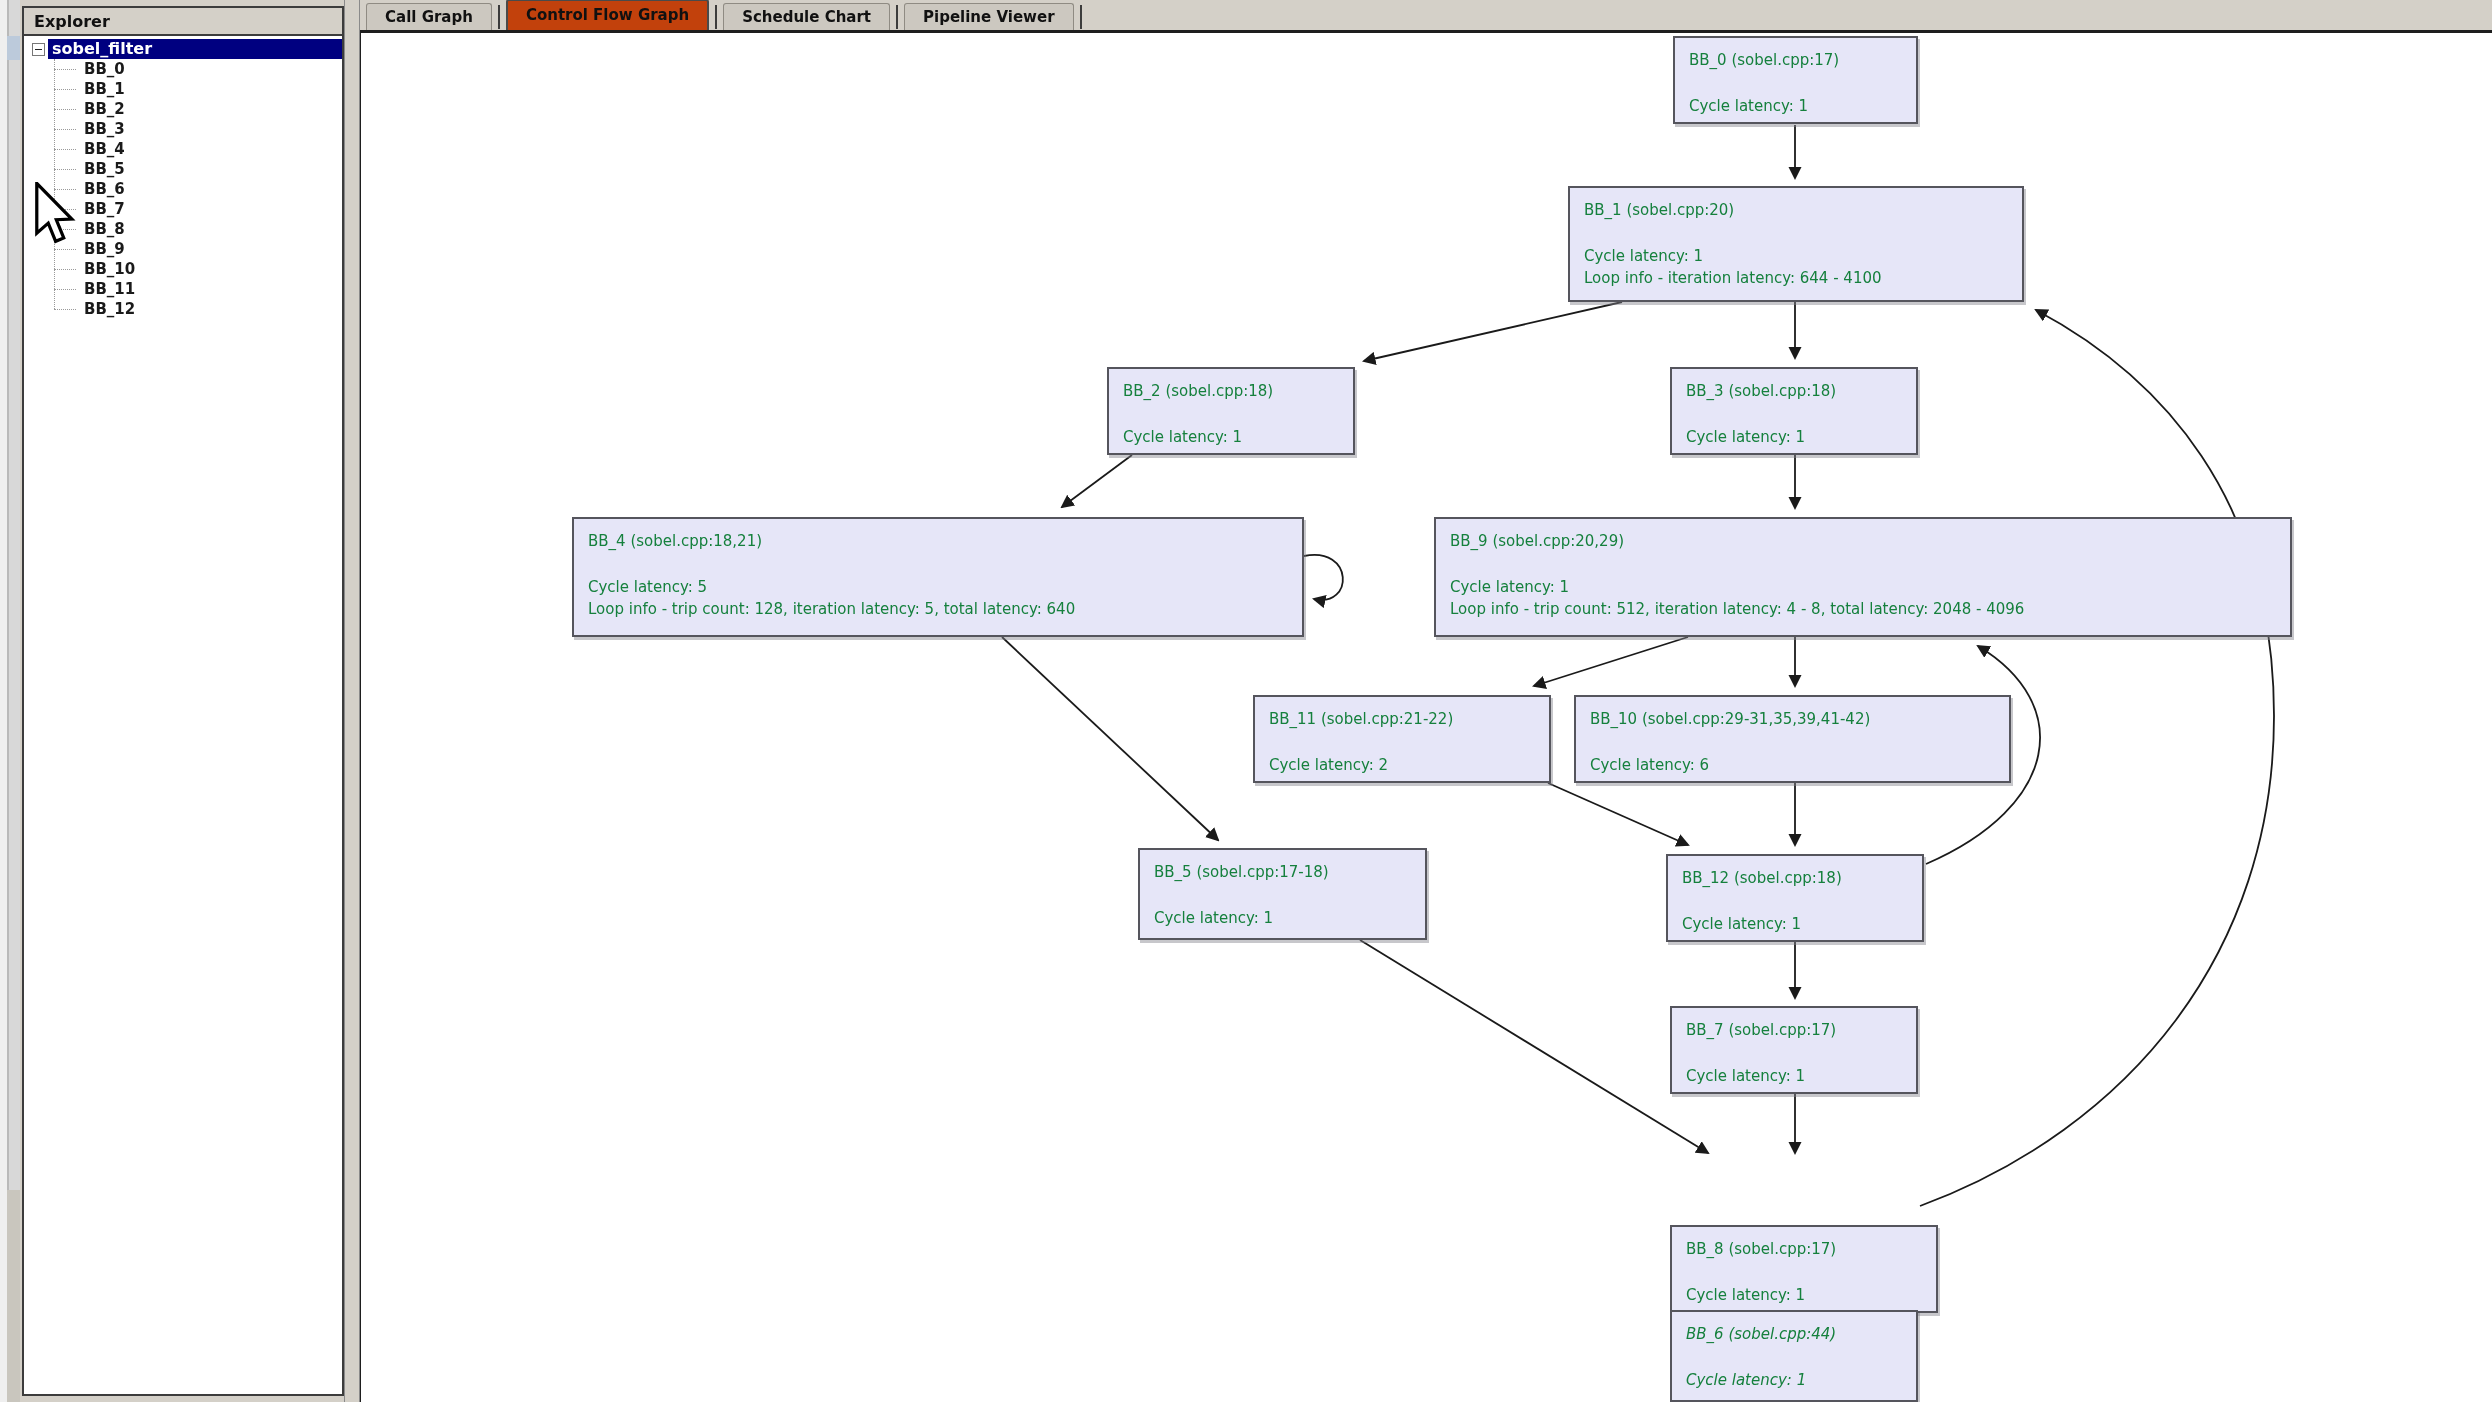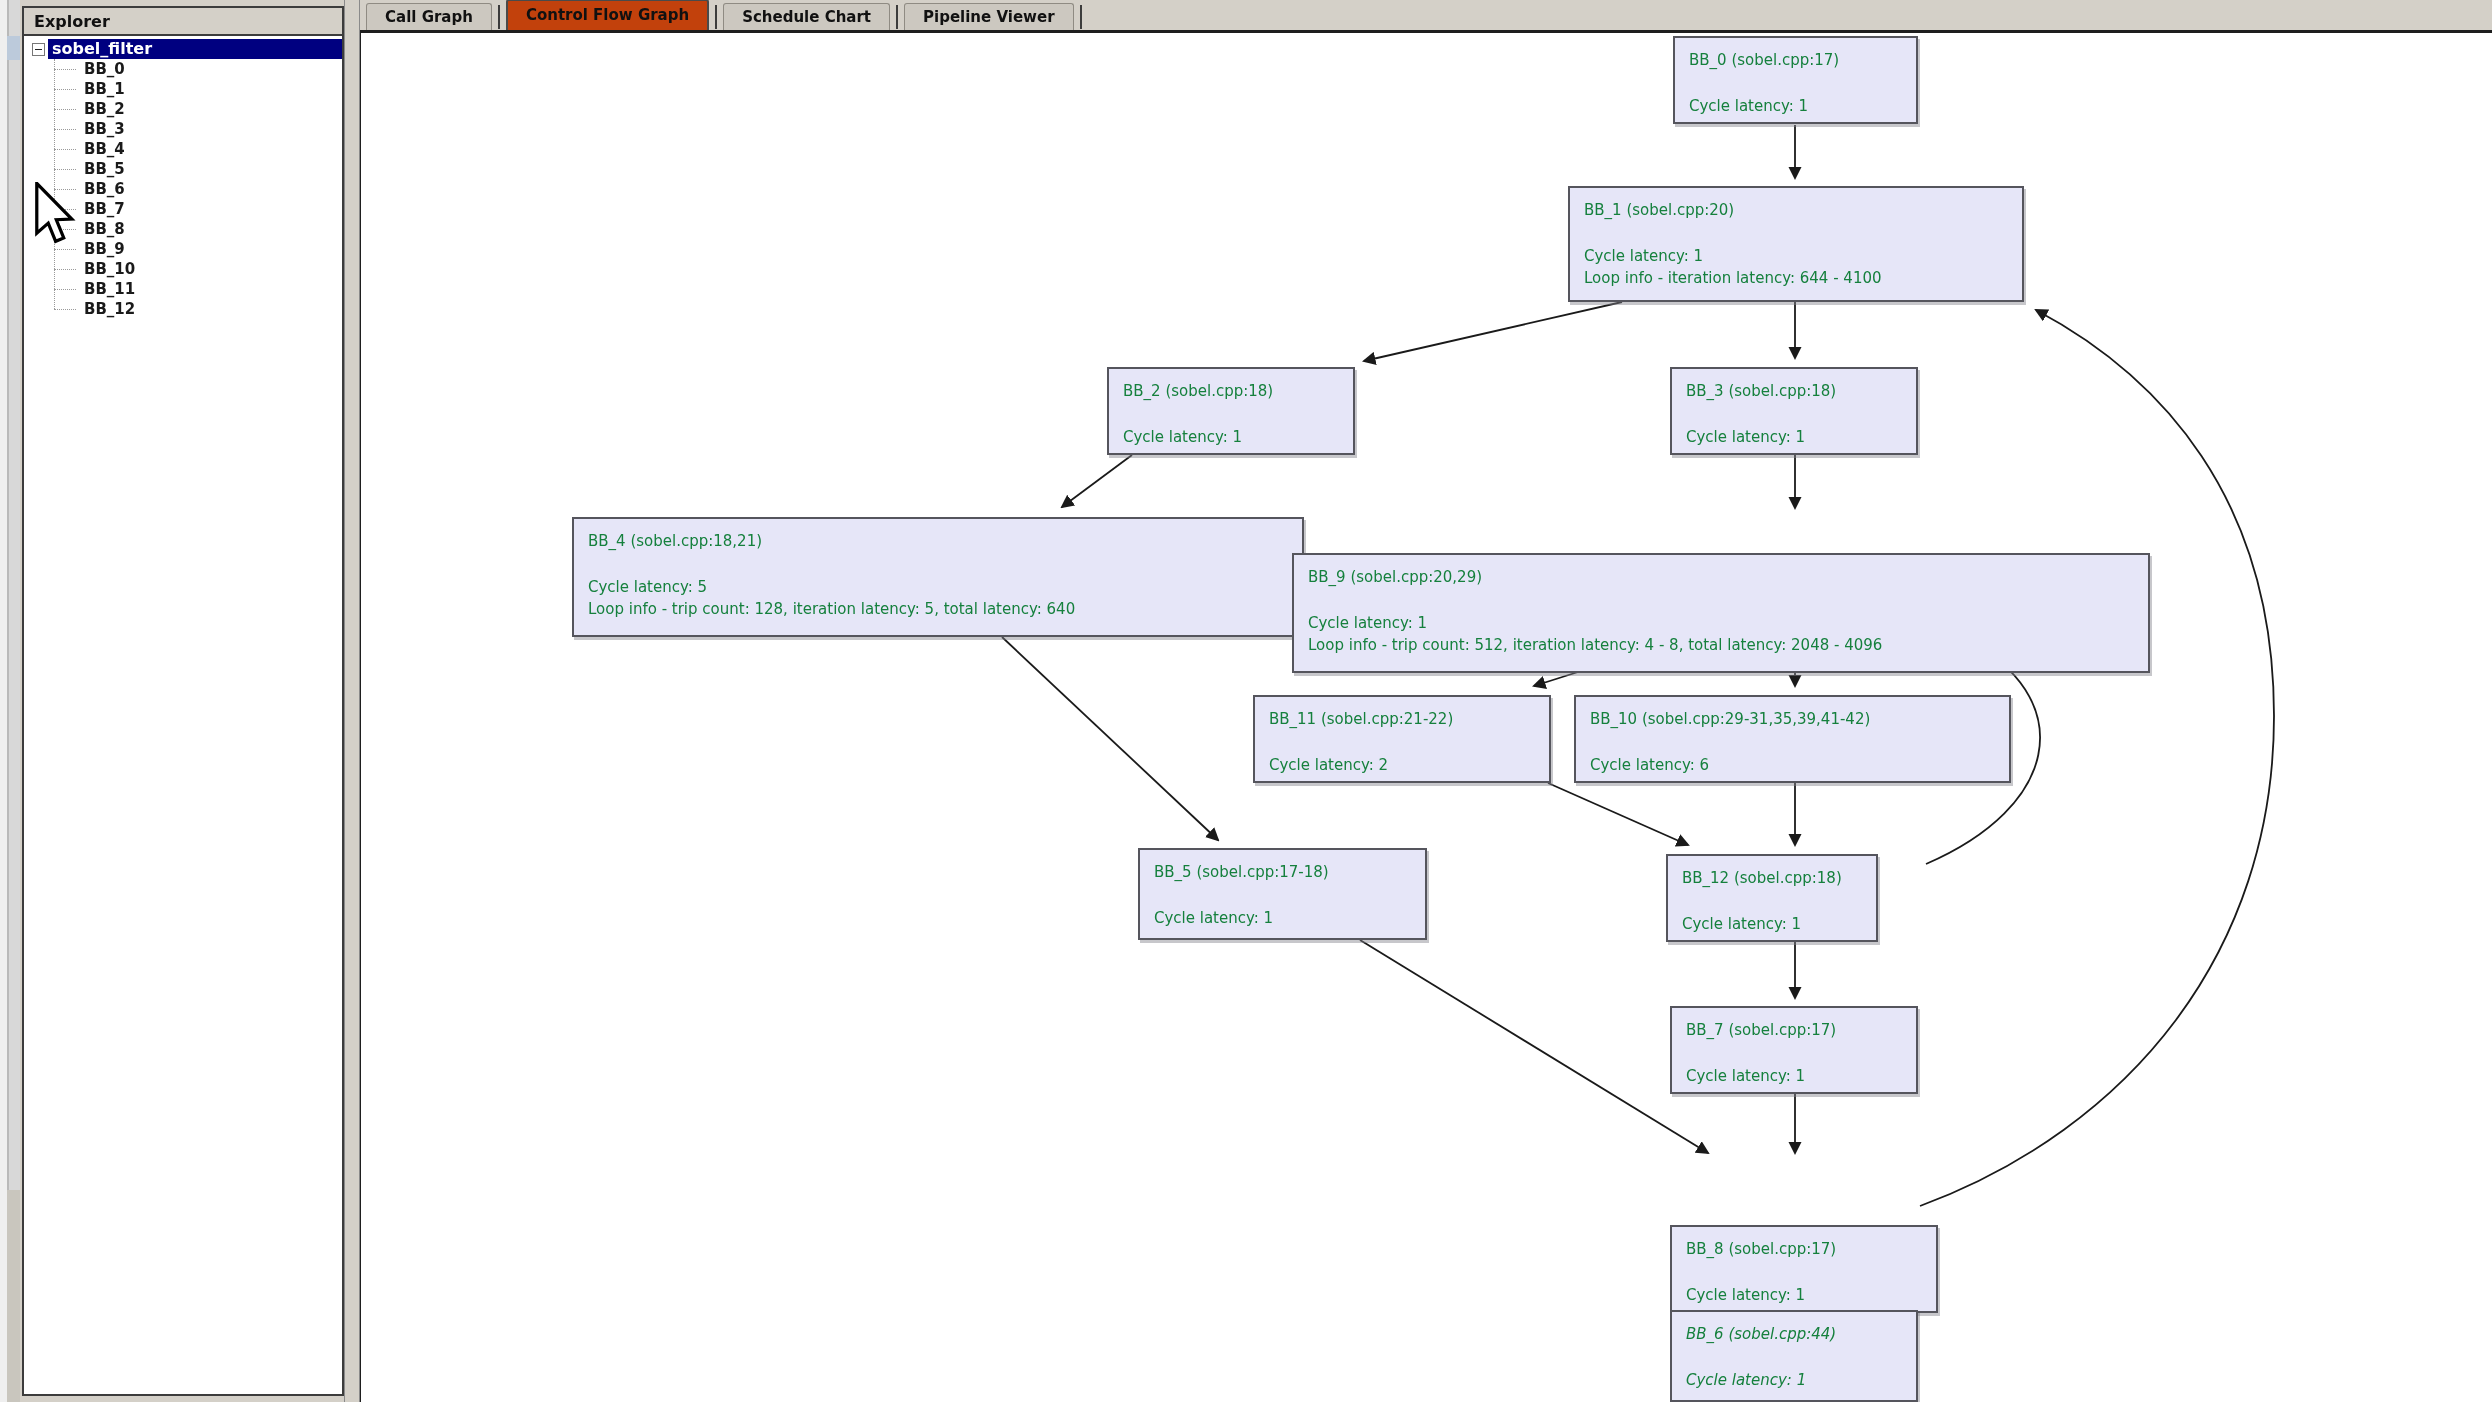--- a/index.html
+++ b/index.html
@@ -109,38 +109,38 @@
         </div>
         <div class="node" style="left: 1670px; top: 367px; width: 248px; height: 88px;">
           <div class="node-title">BB_3 (sobel.cpp:18)</div>
           <div class="node-line">Cycle latency: 1</div>
         </div>
         <div class="node" style="left: 572px; top: 517px; width: 732px; height: 120px;">
           <div class="node-title">BB_4 (sobel.cpp:18,21)</div>
           <div class="node-line">Cycle latency: 5</div>
           <div class="node-line">Loop info - trip count: 128, iteration latency: 5, total latency: 640</div>
         </div>
-        <div class="node" style="left: 1292px; top: 517px; width: 858px; height: 120px; margin-top: 36px;">
+        <div class="node" style="left: 1434px; top: 517px; width: 858px; height: 120px;">
           <div class="node-title">BB_9 (sobel.cpp:20,29)</div>
           <div class="node-line">Cycle latency: 1</div>
           <div class="node-line">Loop info - trip count: 512, iteration latency: 4 - 8, total latency: 2048 - 4096</div>
         </div>
         <div class="node" style="left: 1253px; top: 695px; width: 298px; height: 88px;">
           <div class="node-title">BB_11 (sobel.cpp:21-22)</div>
           <div class="node-line">Cycle latency: 2</div>
         </div>
         <div class="node" style="left: 1574px; top: 695px; width: 437px; height: 88px;">
           <div class="node-title">BB_10 (sobel.cpp:29-31,35,39,41-42)</div>
           <div class="node-line">Cycle latency: 6</div>
         </div>
         <div class="node" style="left: 1138px; top: 848px; width: 289px; height: 92px;">
           <div class="node-title">BB_5 (sobel.cpp:17-18)</div>
           <div class="node-line">Cycle latency: 1</div>
         </div>
-        <div class="node" style="left: 1666px; top: 854px; width: 212px; height: 88px;">
+        <div class="node" style="left: 1666px; top: 854px; width: 258px; height: 88px;">
           <div class="node-title">BB_12 (sobel.cpp:18)</div>
           <div class="node-line">Cycle latency: 1</div>
         </div>
         <div class="node" style="left: 1670px; top: 1006px; width: 248px; height: 88px;">
           <div class="node-title">BB_7 (sobel.cpp:17)</div>
           <div class="node-line">Cycle latency: 1</div>
         </div>
         <div class="node" style="left: 1670px; top: 1225px; width: 268px; height: 88px;">
           <div class="node-title">BB_8 (sobel.cpp:17)</div>
           <div class="node-line">Cycle latency: 1</div>

